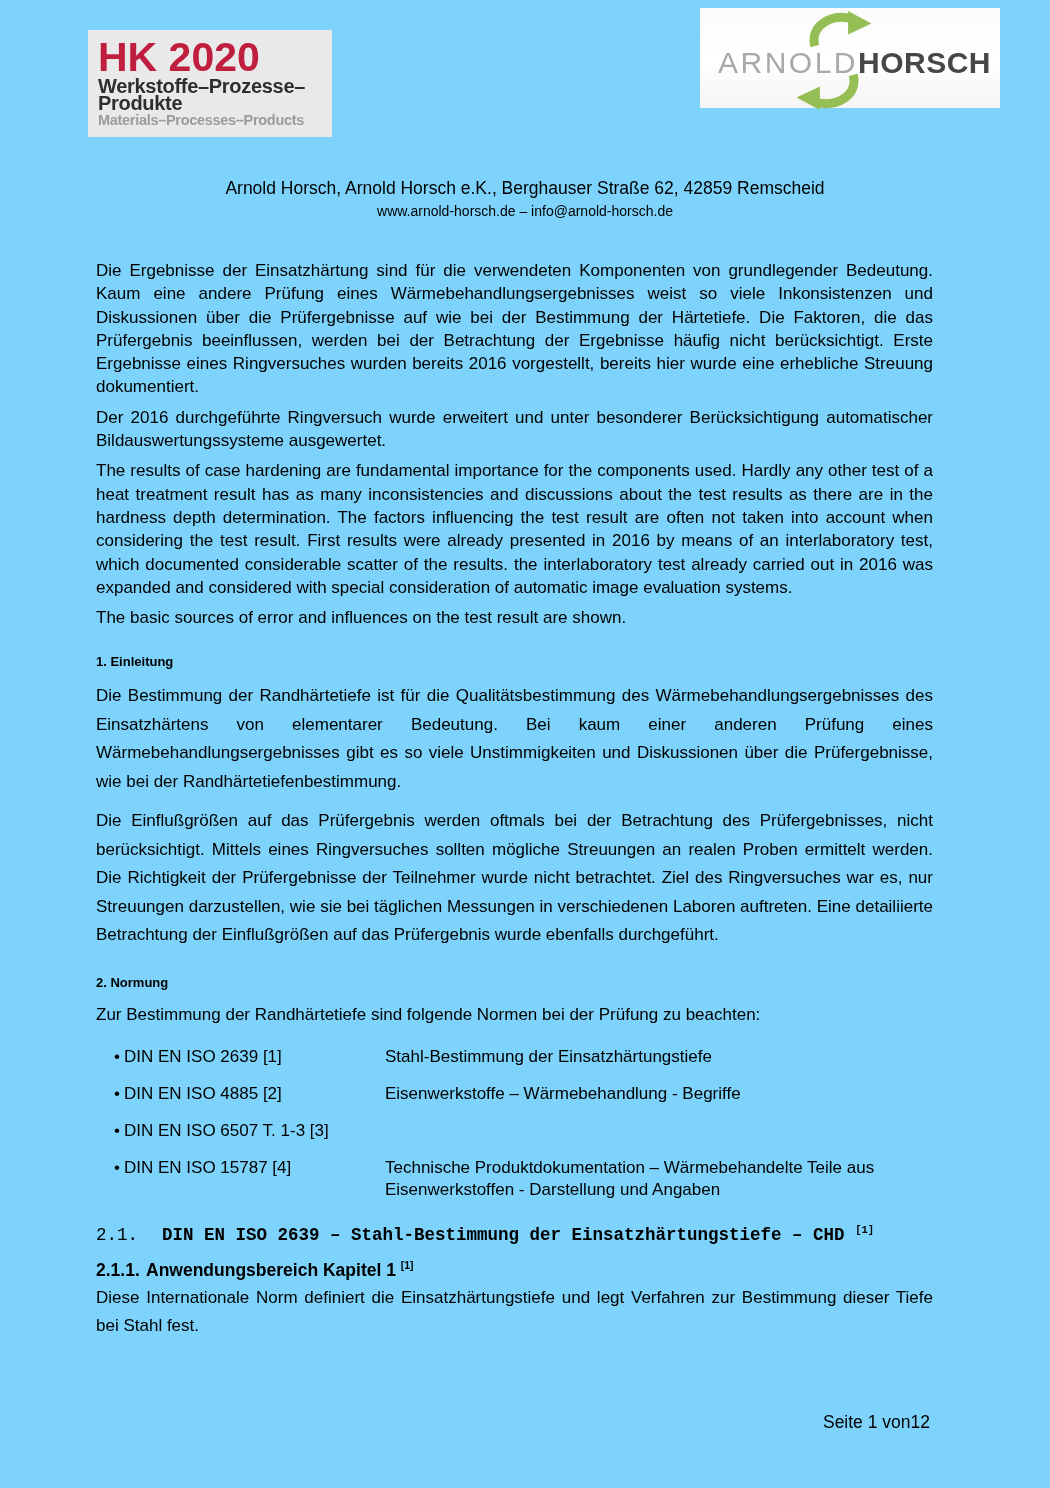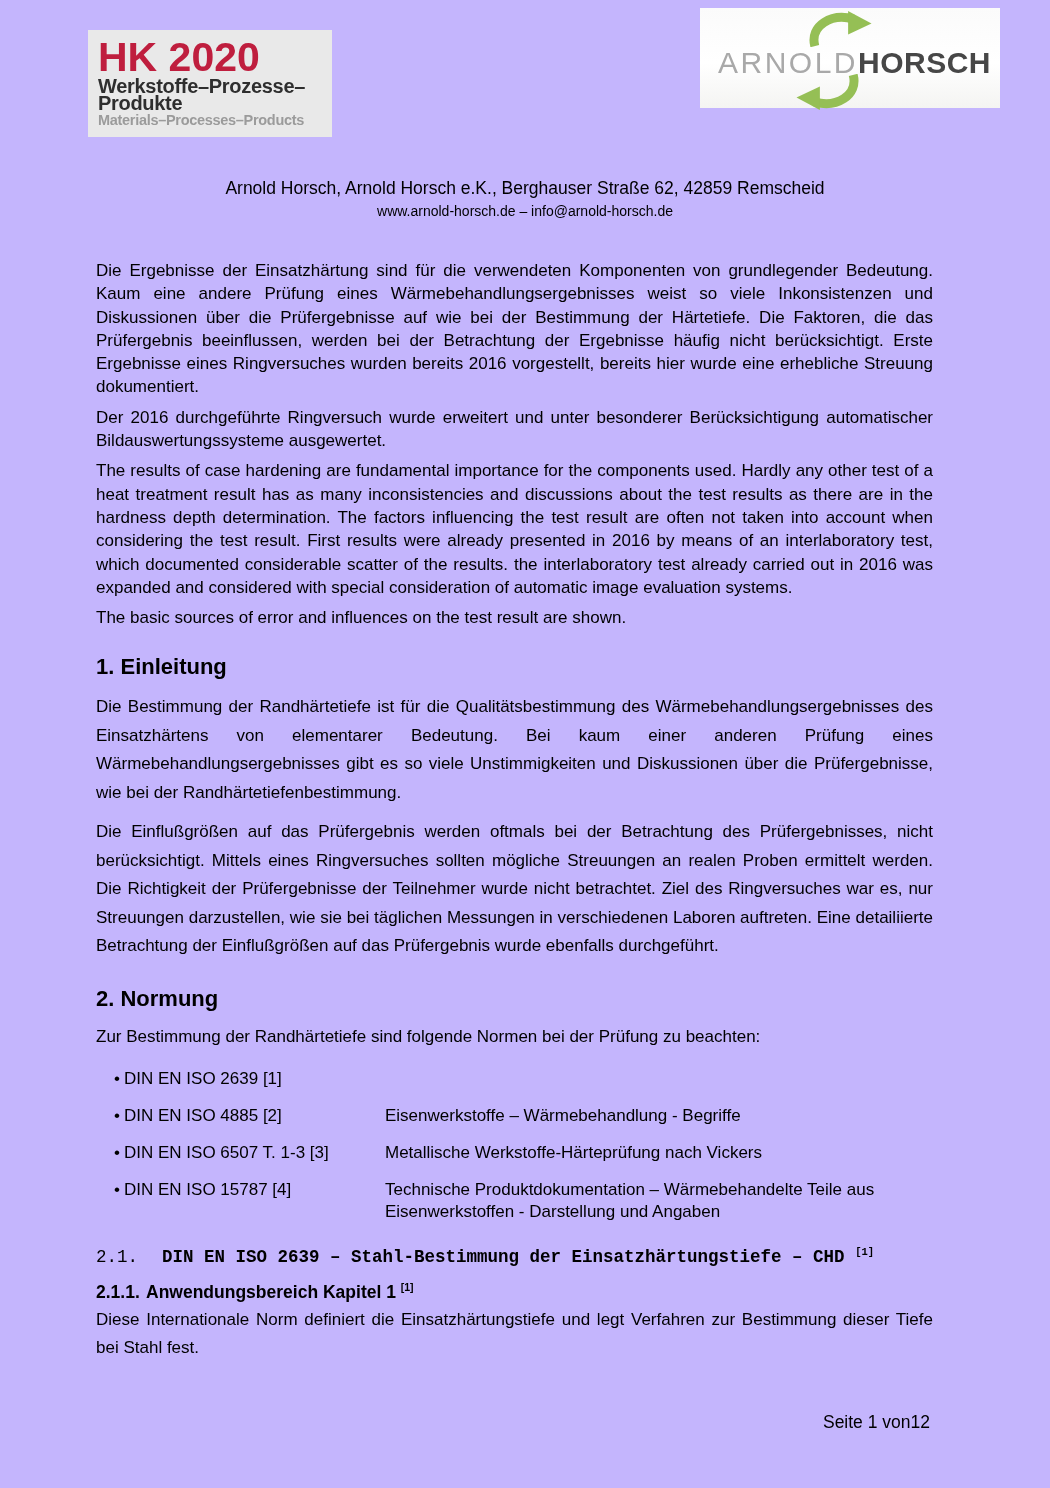--- a/index.html
+++ b/index.html
@@ -6,21 +6,21 @@
     margin: 0;
     padding: 0;
     background: #ffffff;
     font-family: "Liberation Sans", sans-serif;
     color: #000000;
   }
   .page {
     position: relative;
     width: 1050px;
     height: 1488px;
-    background: #c4b5fd;
+    background: #7dd3fc;
     overflow: hidden;
   }
 
   
   .header {
     display: flex;
     justify-content: space-between;
     align-items: flex-start;
     padding: 8px 50px 0 88px;
   }
@@ -119,21 +119,21 @@
   .abstract-gap {
     height: 36px;
   }
   p.abs {
     font-size: 17px;
     line-height: 23.3px;
     text-align: justify;
     margin: 0 0 7px 0;
   }
   h2.sec {
-    font-size: 22px;
+    font-size: 13px;
     font-weight: bold;
     margin: 25px 0 13px 0;
   }
   p.body15 {
     font-size: 17px;
     line-height: 28.5px;
     text-align: justify;
     margin: 0 0 11px 0;
   }
   p.intro-line {
@@ -246,30 +246,30 @@
     <p class="body15">Die Bestimmung der Randhärtetiefe ist für die Qualitätsbestimmung des Wärmebehandlungsergebnisses des Einsatzhärtens von elementarer Bedeutung. Bei kaum einer anderen Prüfung eines Wärmebehandlungsergebnisses gibt es so viele Unstimmigkeiten und Diskussionen über die Prüfergebnisse, wie bei der Randhärtetiefenbestimmung.</p>
     <p class="body15">Die Einflußgrößen auf das Prüfergebnis werden oftmals bei der Betrachtung des Prüfergebnisses, nicht berücksichtigt. Mittels eines Ringversuches sollten mögliche Streuungen an realen Proben ermittelt werden. Die Richtigkeit der Prüfergebnisse der Teilnehmer wurde nicht betrachtet. Ziel des Ringversuches war es, nur Streuungen darzustellen, wie sie bei täglichen Messungen in verschiedenen Laboren auftreten. Eine detailiierte Betrachtung der Einflußgrößen auf das Prüfergebnis wurde ebenfalls durchgeführt.</p>
 
     <h2 class="sec">2. Normung</h2>
     <p class="intro-line">Zur Bestimmung der Randhärtetiefe sind folgende Normen bei der Prüfung zu beachten:</p>
 
     <div class="norm-list">
       <div class="norm-item">
         <span class="norm-bullet">•</span>
         <span class="norm-code">DIN EN ISO 2639 [1]</span>
+        <span class="norm-desc">Stahl-Bestimmung der Einsatzhärtungstiefe</span>
       </div>
       <div class="norm-item">
         <span class="norm-bullet">•</span>
         <span class="norm-code">DIN EN ISO 4885 [2]</span>
         <span class="norm-desc">Eisenwerkstoffe – Wärmebehandlung - Begriffe</span>
       </div>
       <div class="norm-item">
         <span class="norm-bullet">•</span>
         <span class="norm-code">DIN EN ISO 6507 T. 1-3 [3]</span>
-        <span class="norm-desc">Metallische Werkstoffe-Härteprüfung nach Vickers</span>
       </div>
       <div class="norm-item">
         <span class="norm-bullet">•</span>
         <span class="norm-code">DIN EN ISO 15787 [4]</span>
         <span class="norm-desc">Technische Produktdokumentation – Wärmebehandelte Teile aus Eisenwerkstoffen - Darstellung und Angaben</span>
       </div>
     </div>
 
     <h3 class="sub-sec"><span class="sec-num">2.1.</span><span class="sec-title">DIN EN ISO 2639 – Stahl-Bestimmung der Einsatzhärtungstiefe – CHD</span>&nbsp;<sup class="ref">[1]</sup></h3>
 

